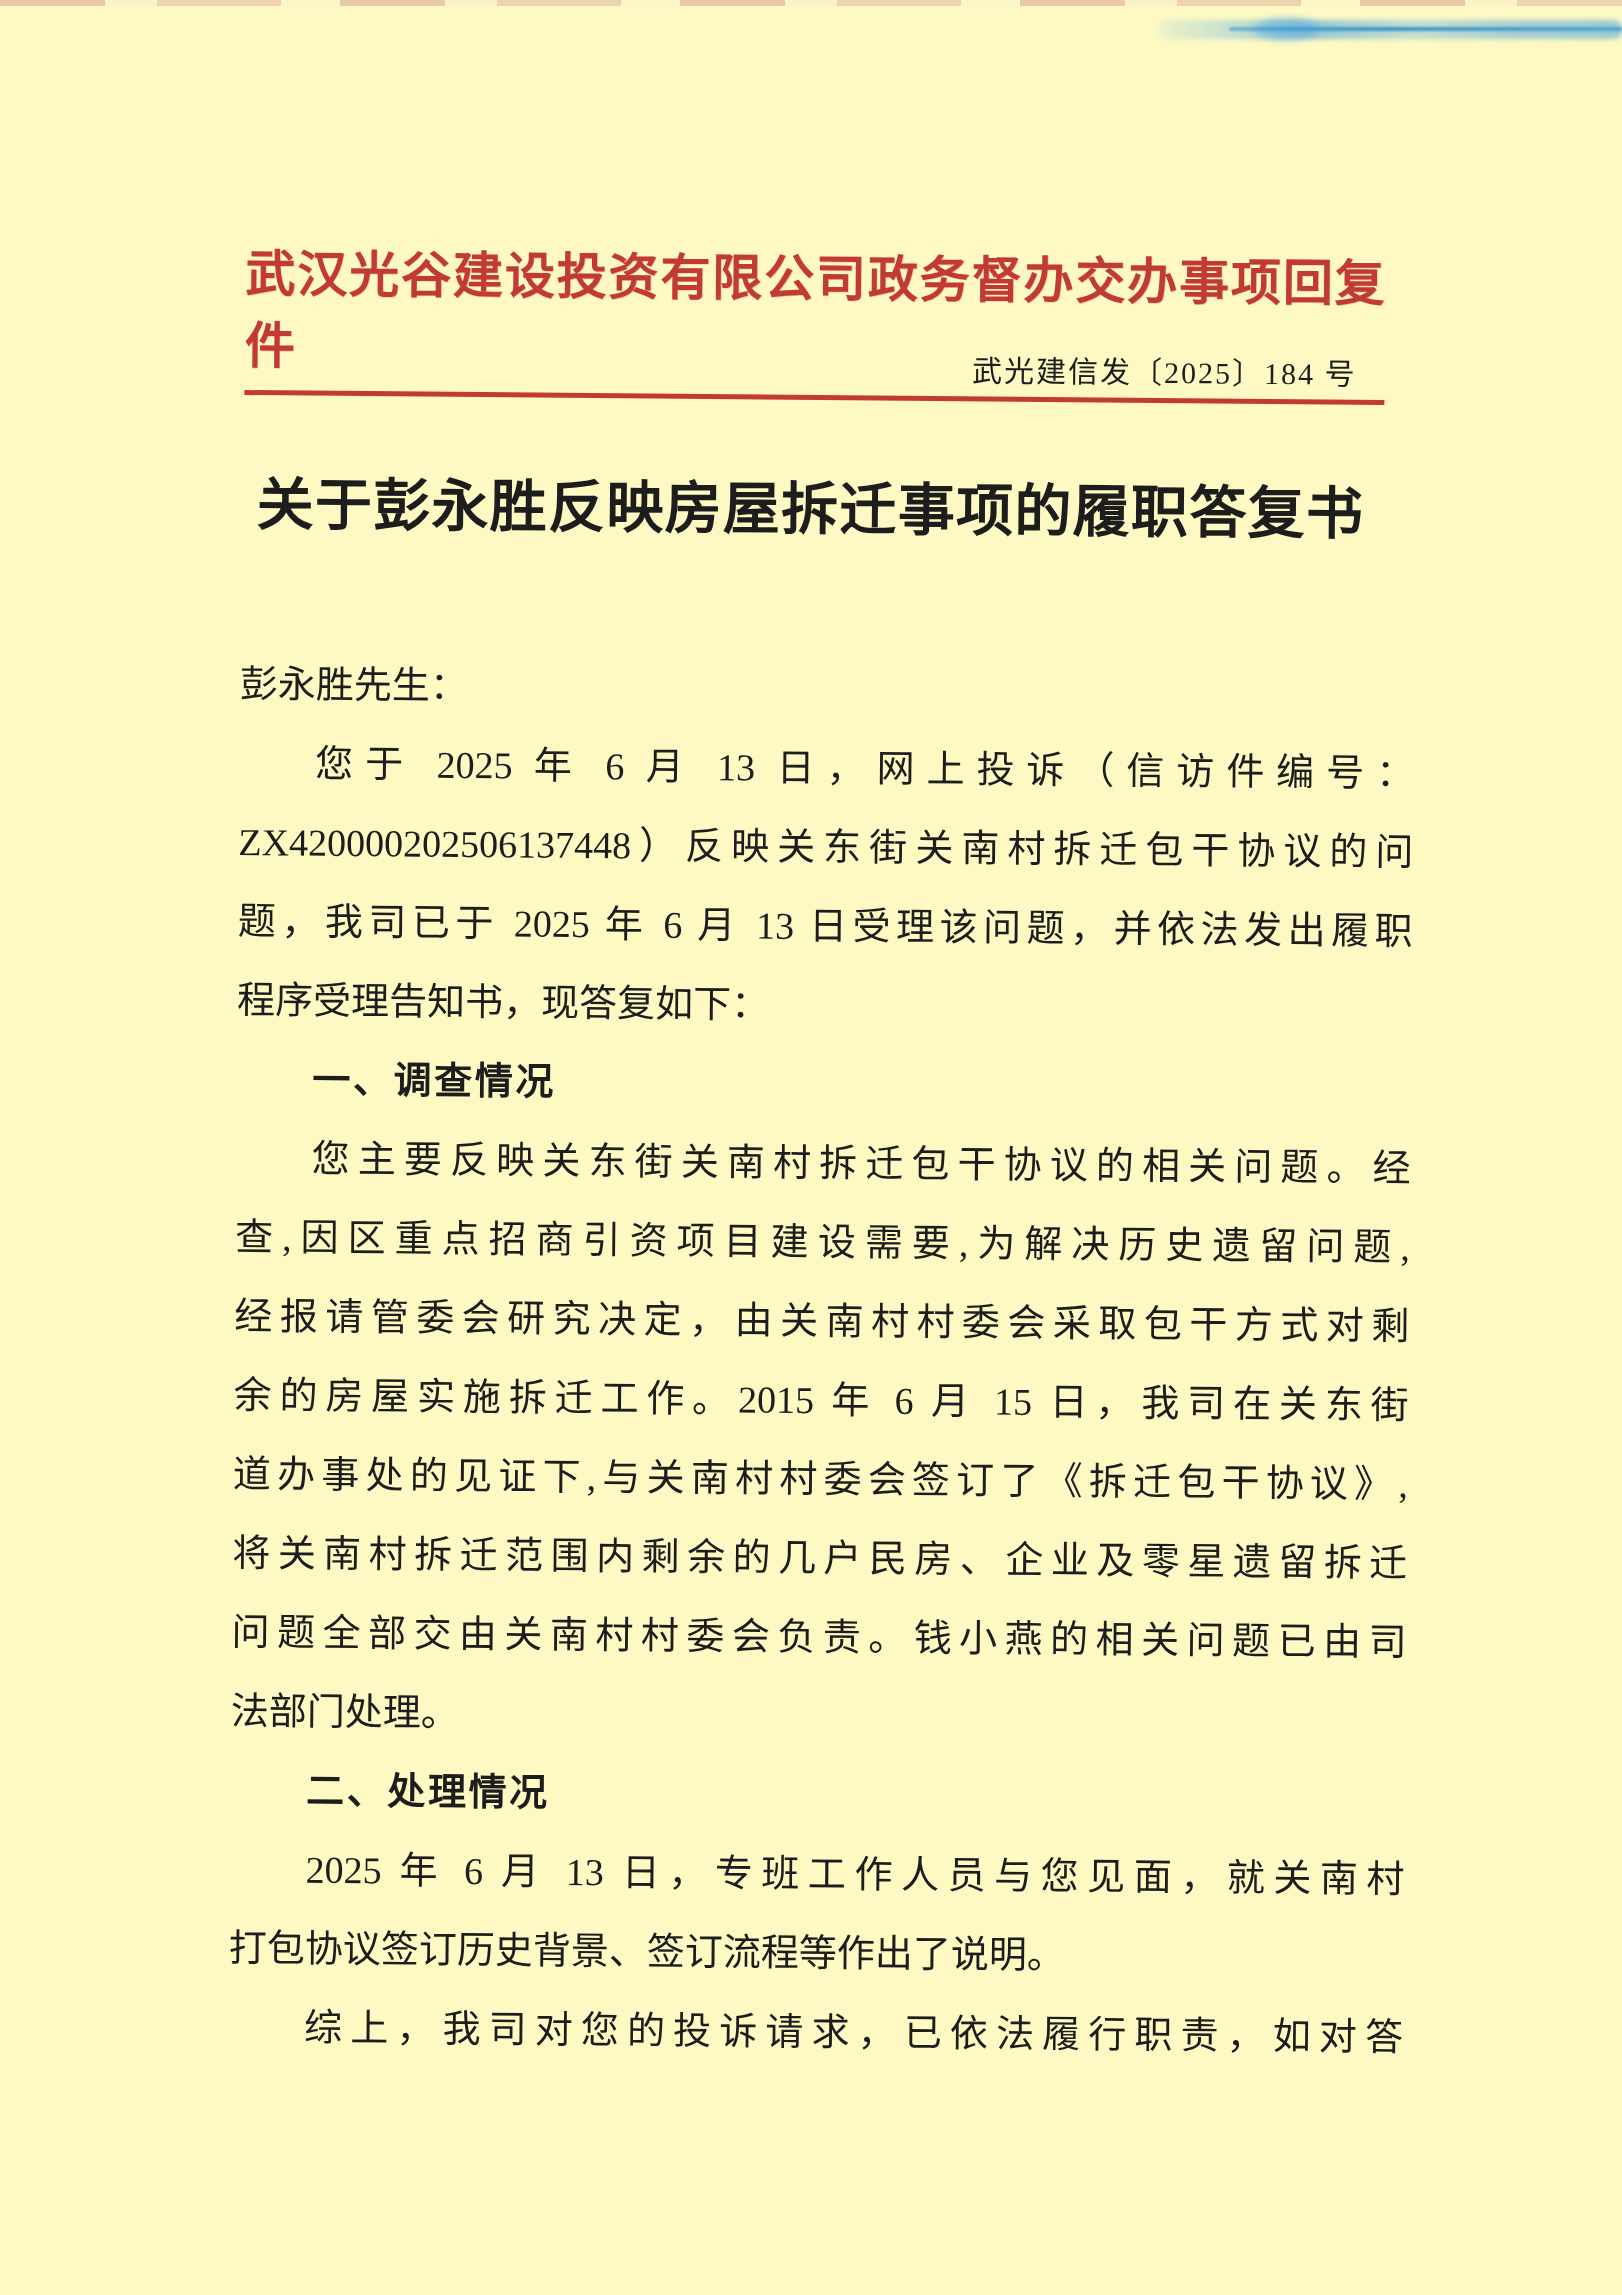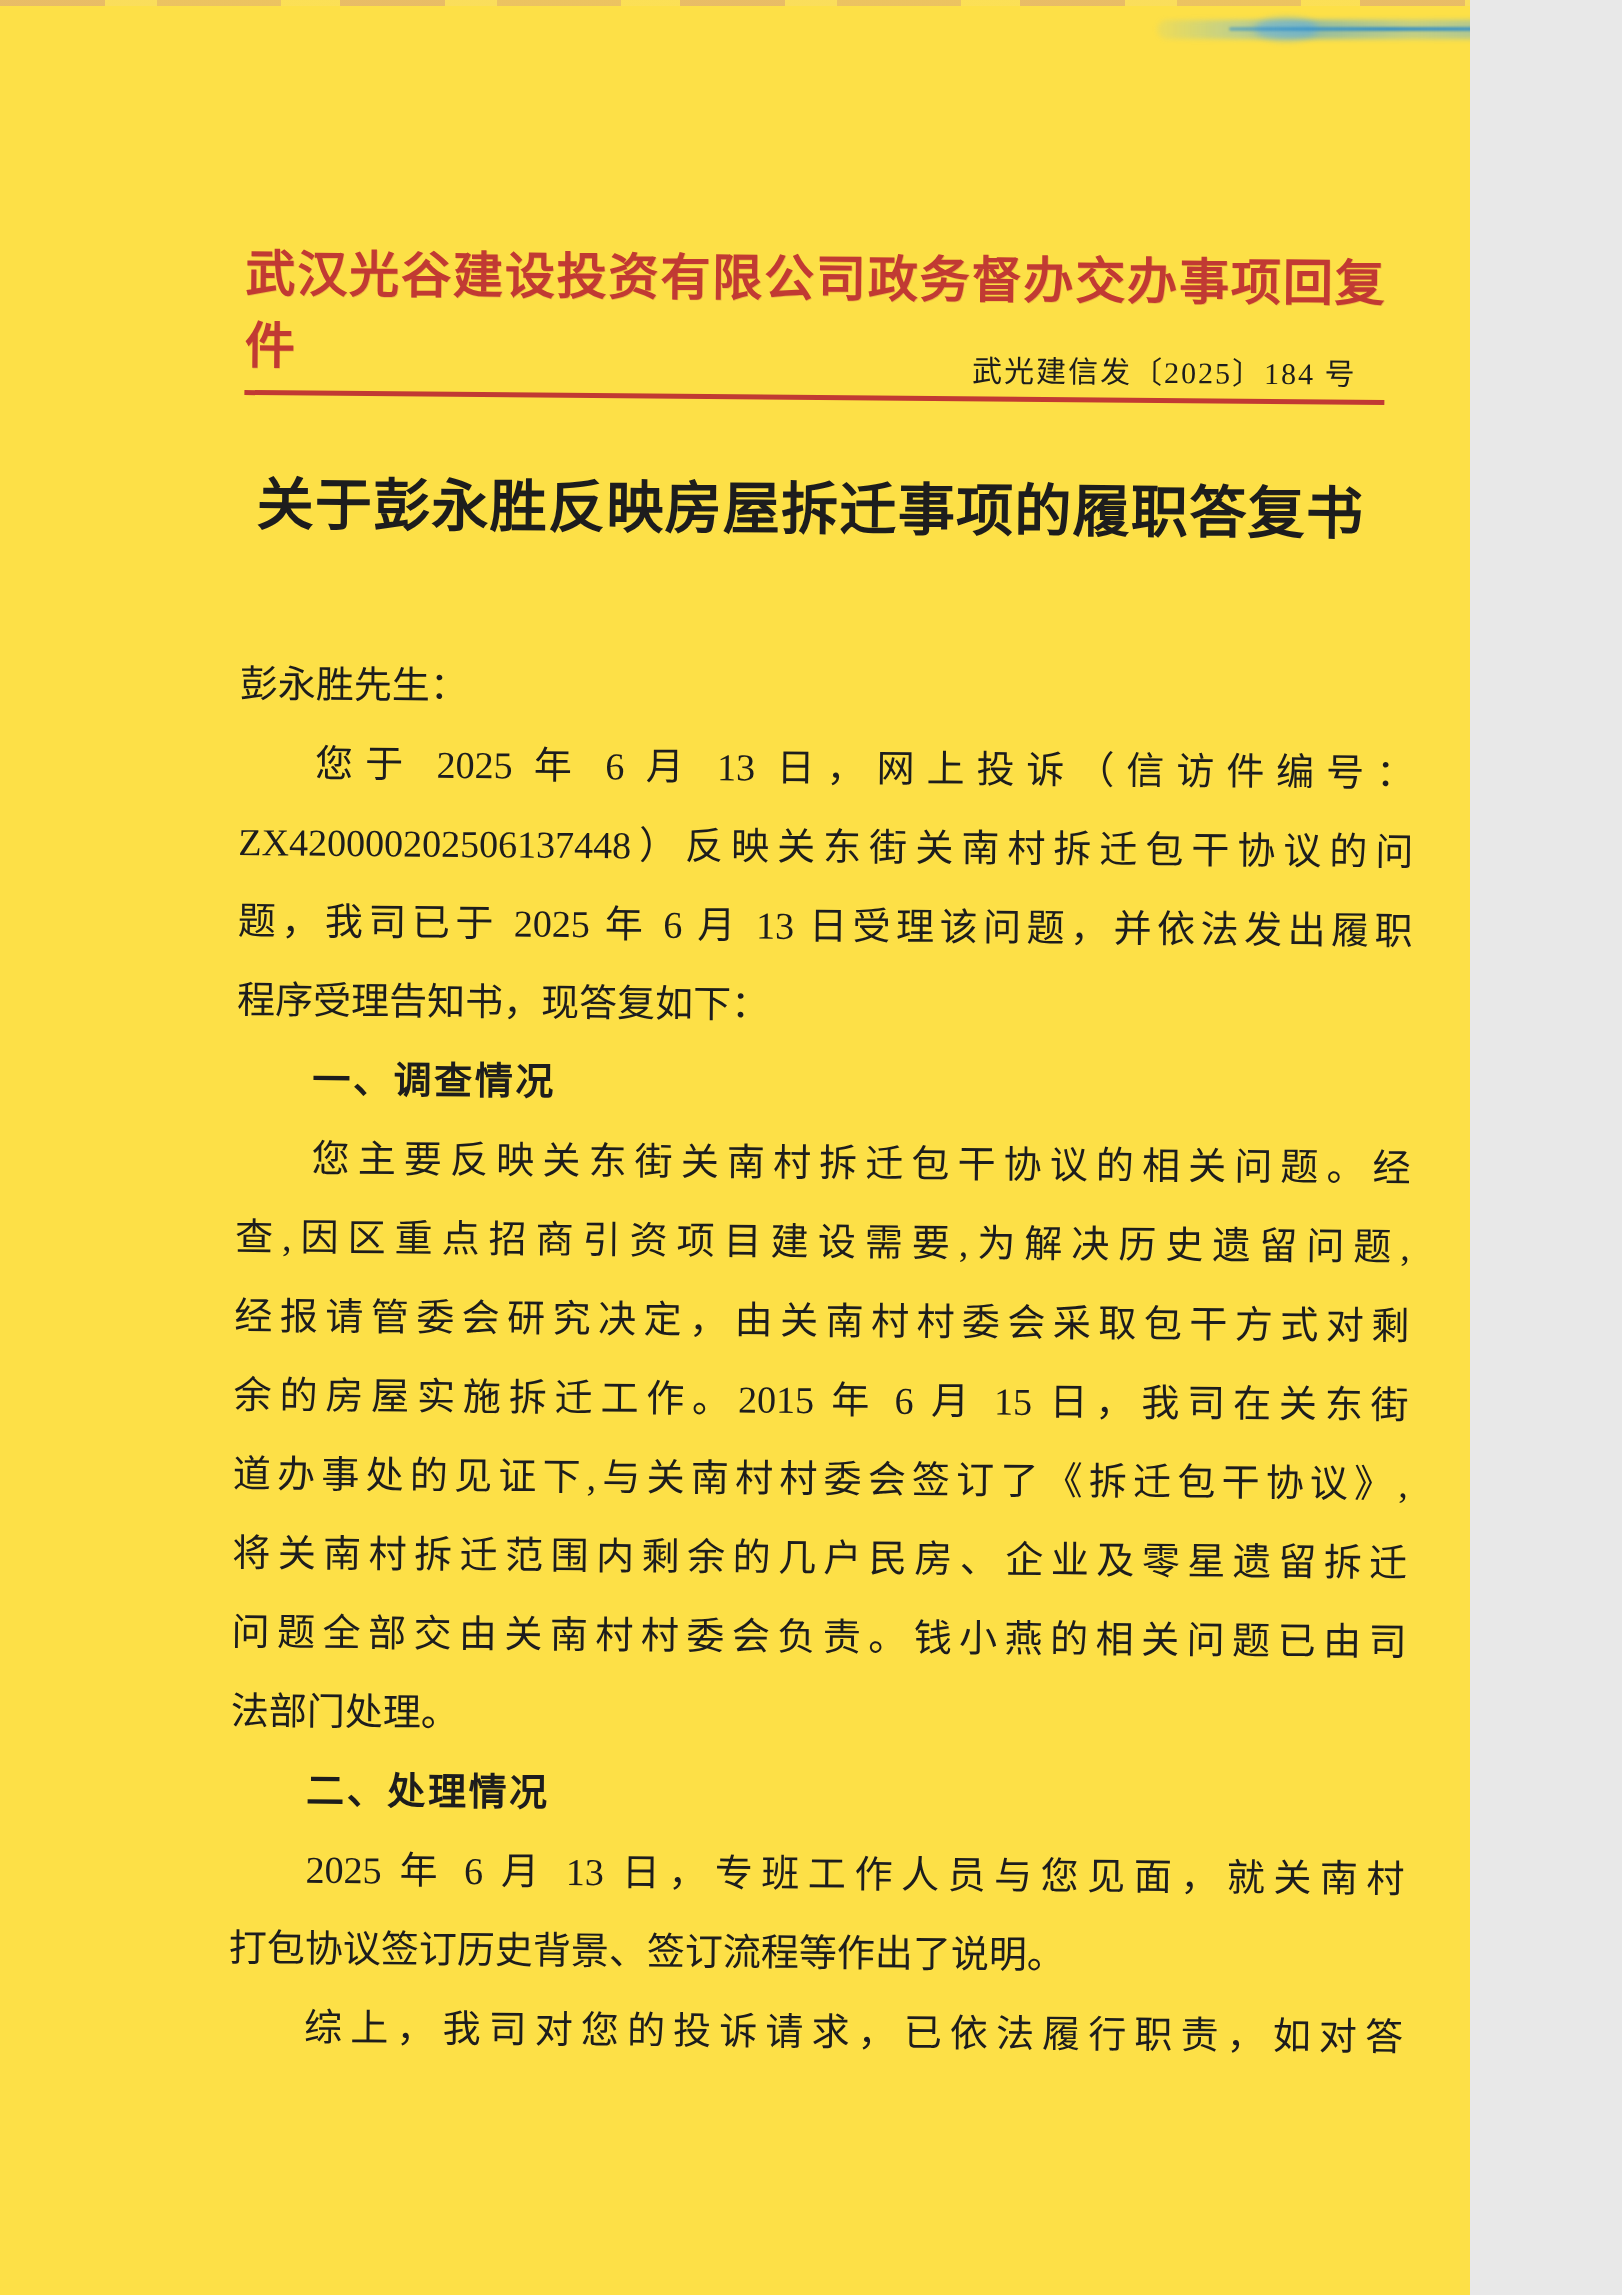--- a/index.html
+++ b/index.html
@@ -1,19 +1,19 @@
 <!DOCTYPE html>
 <html lang="zh-CN" style="font-size:10.5px"><head>
 <meta charset="utf-8">
 <style>
   html,body{margin:0;padding:0;background:#e8e8e8;}
   .page{
     position:relative;
-    width:1470px;height:2295px;
-    background:#fde047;
+    width:1622px;height:2295px;
+    background:#fef9c3;
     overflow:hidden;
     font-family:"Liberation Serif","DejaVu Serif",serif;
   }
   
   .scan-pink{
     position:absolute;top:0;left:0;width:1622px;height:5.9px;
     background:repeating-linear-gradient(90deg,
       rgba(209,148,138,.55) 0 105px,
       rgba(236,210,202,.18) 105px 157px,
       rgba(209,148,138,.45) 157px 281px,

